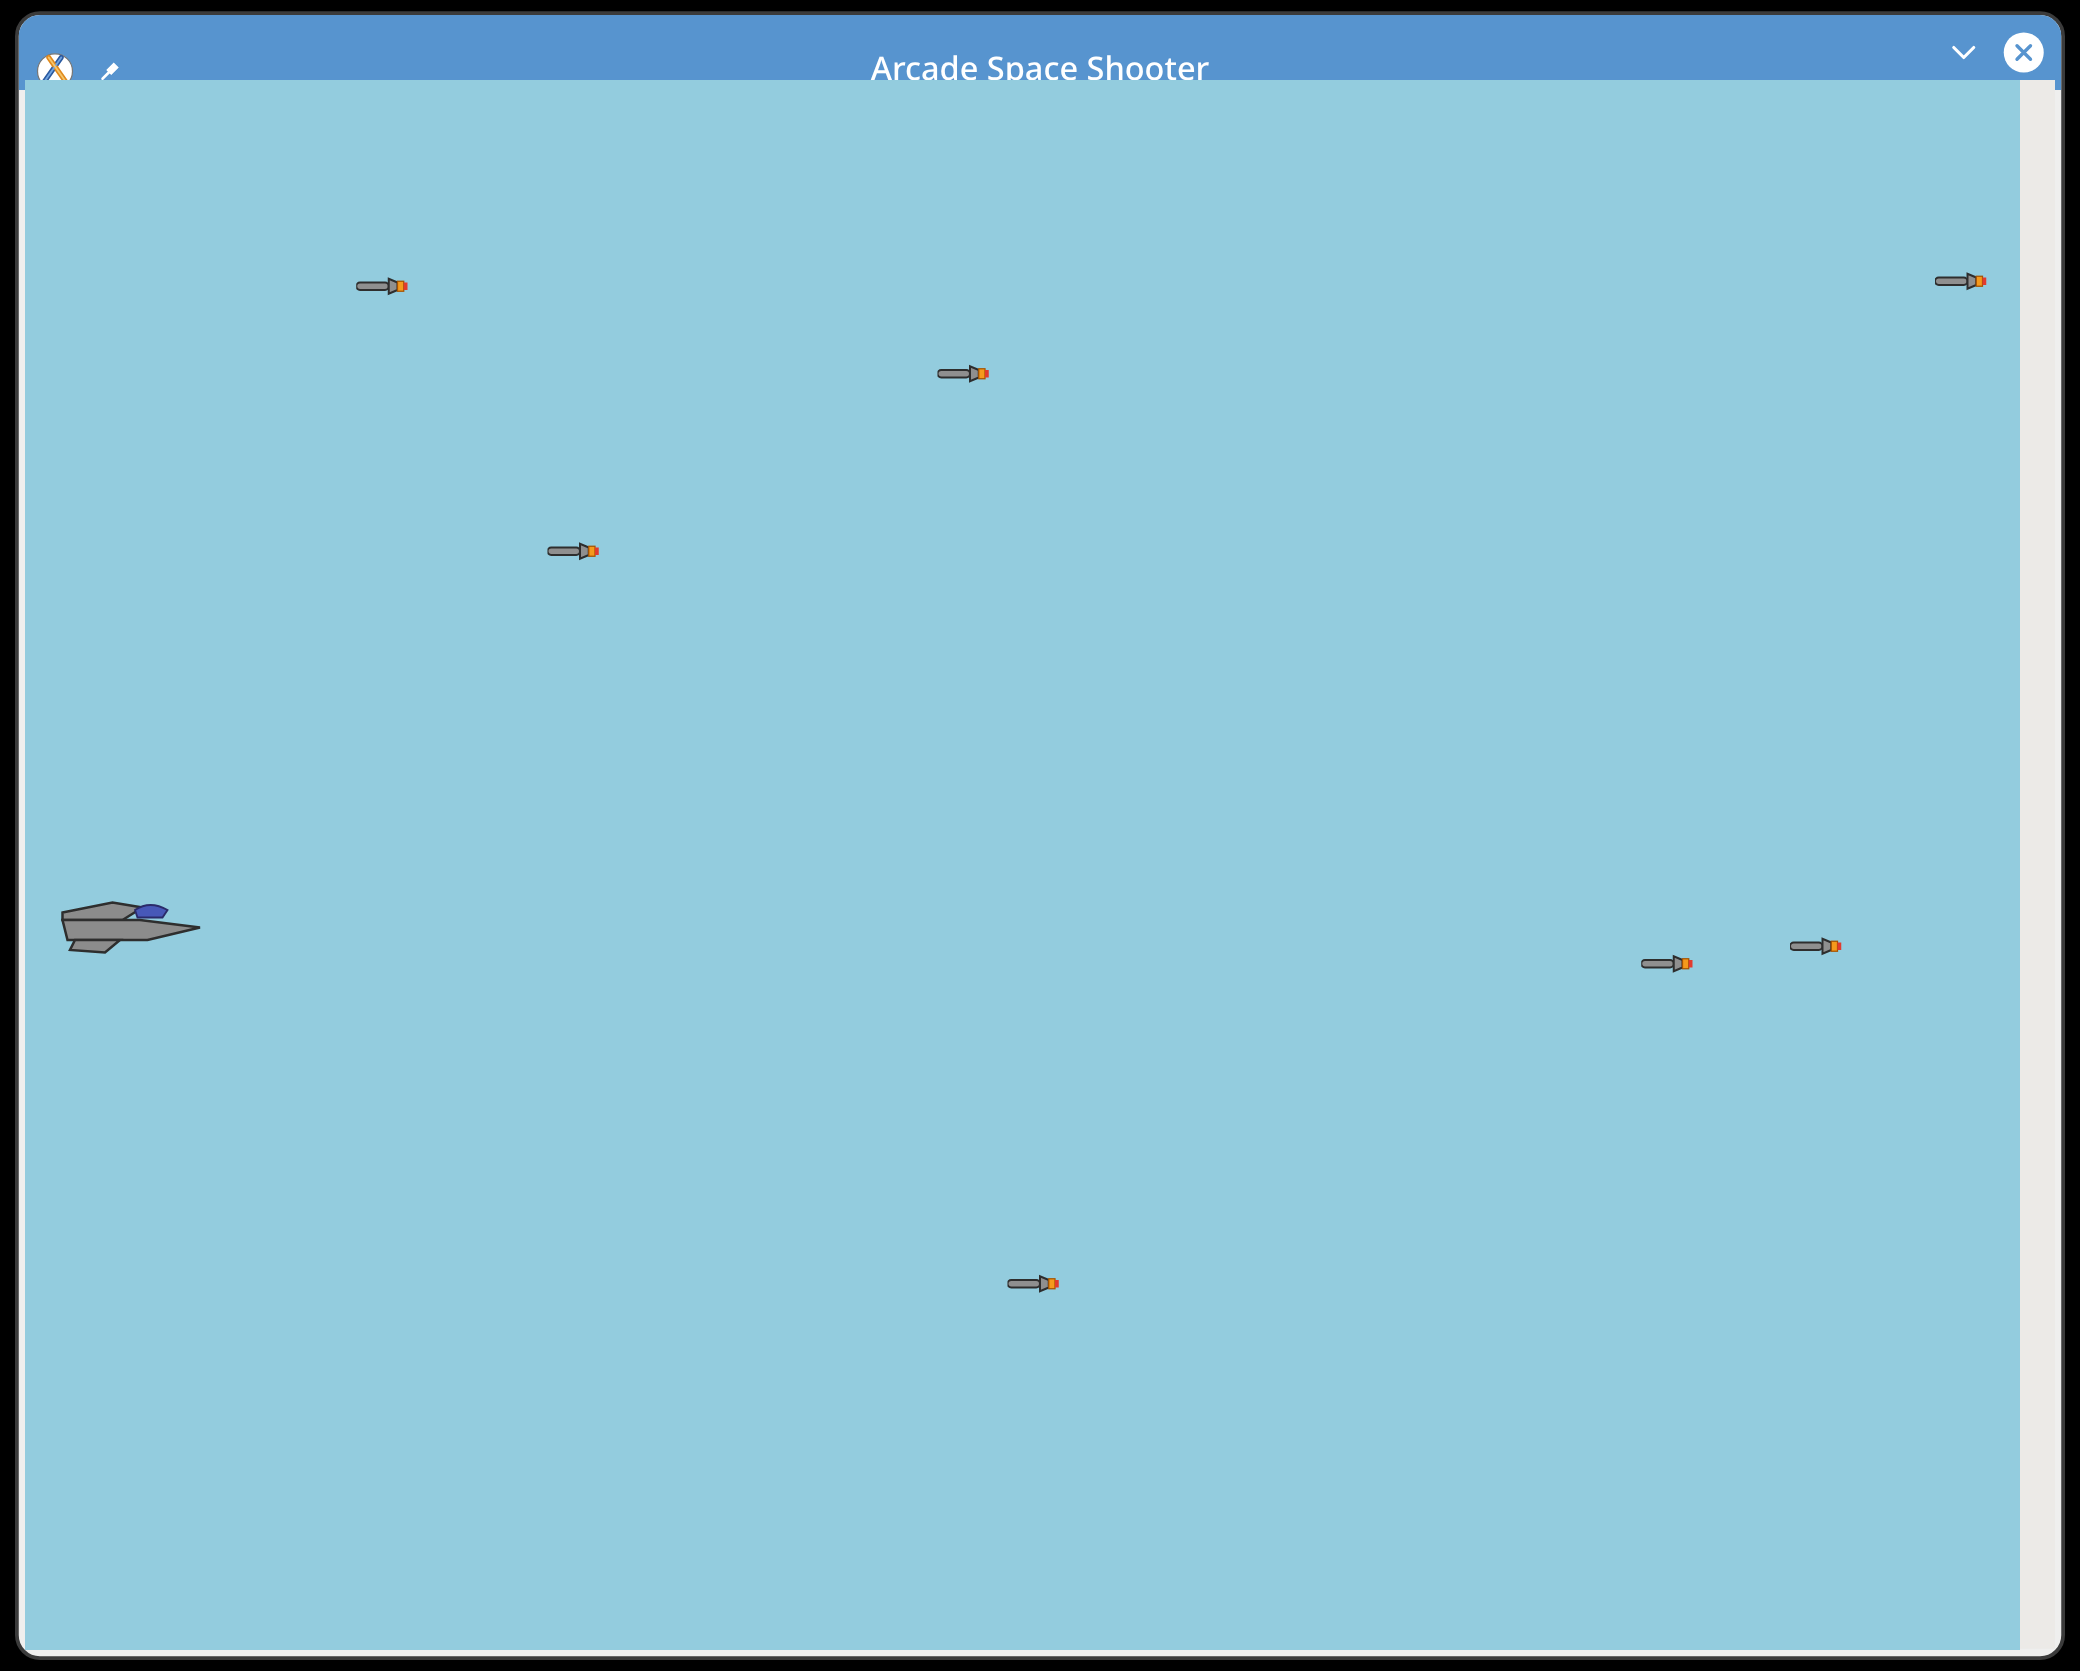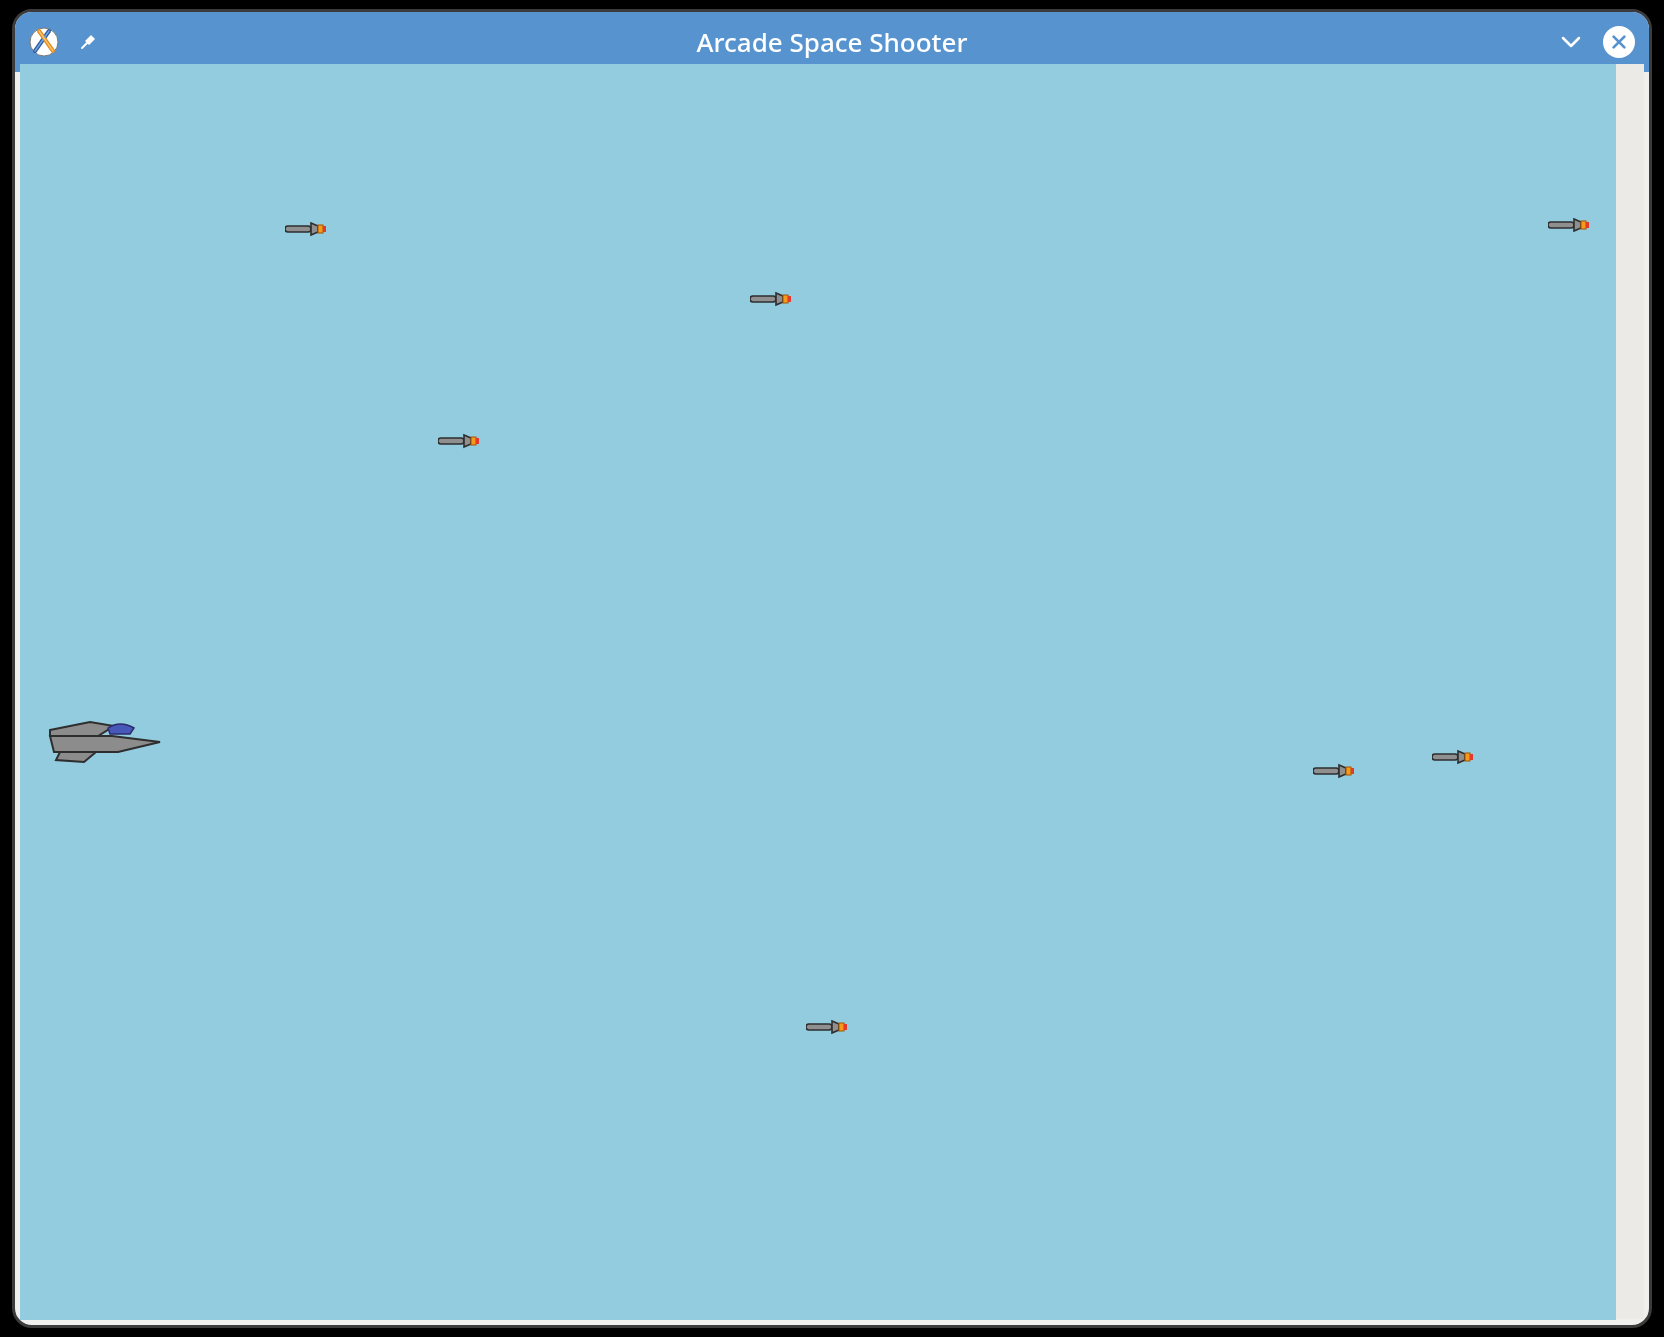--- a/index.html
+++ b/index.html
@@ -22,21 +22,21 @@
     border-radius: 20px;
     box-sizing: border-box;
     overflow: hidden;
   }
   .titlebar {
     position: absolute;
     left: 0; top: 0; right: 0;
     height: 60px;
     background: #5794cf;
     display: flex;
-    align-items: center;
+    align-items: flex-end;
   }
   .titlebar .title {
     position: absolute;
     left: 0; right: 0;
     text-align: center;
     color: #fff;
     font-size: 26px;
     font-weight: 500;
     pointer-events: none;
   }

